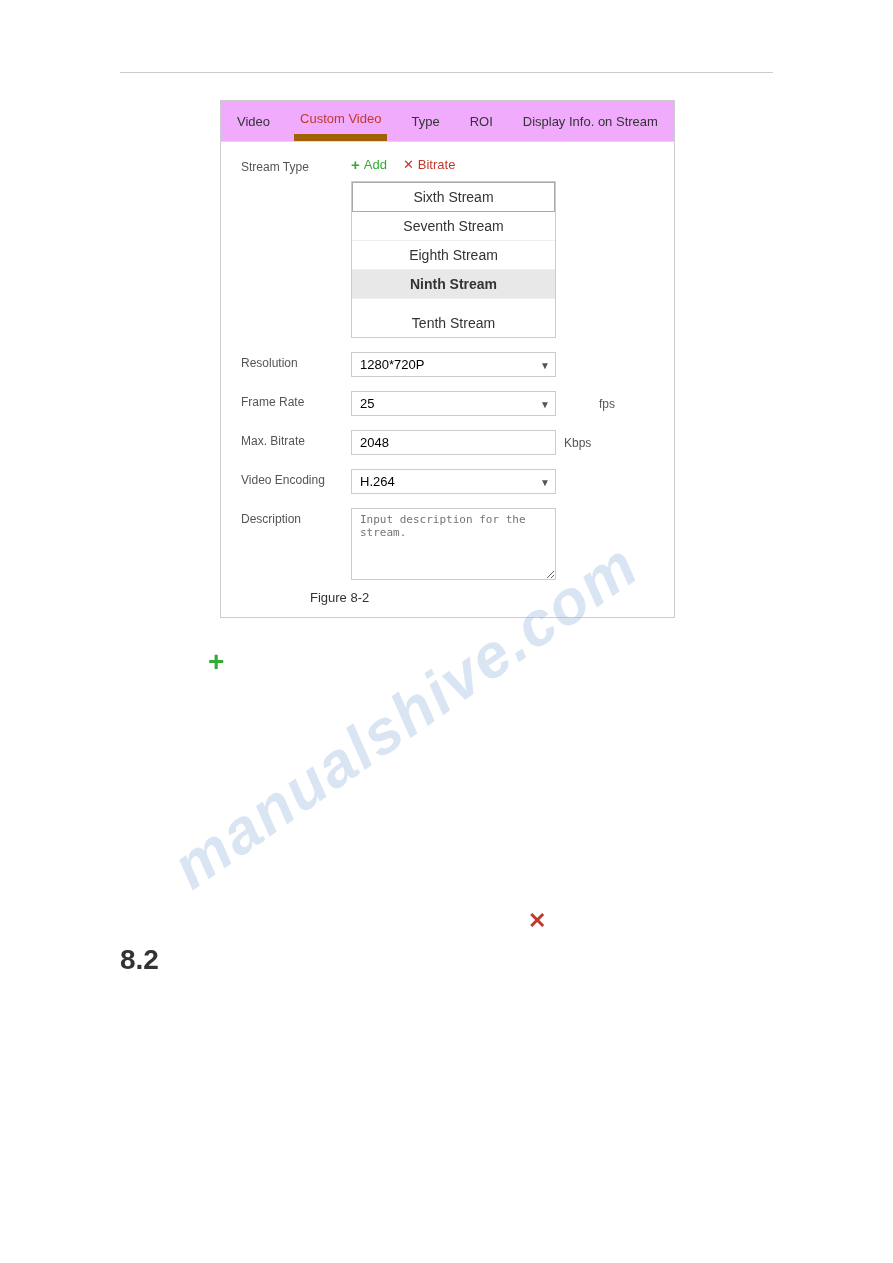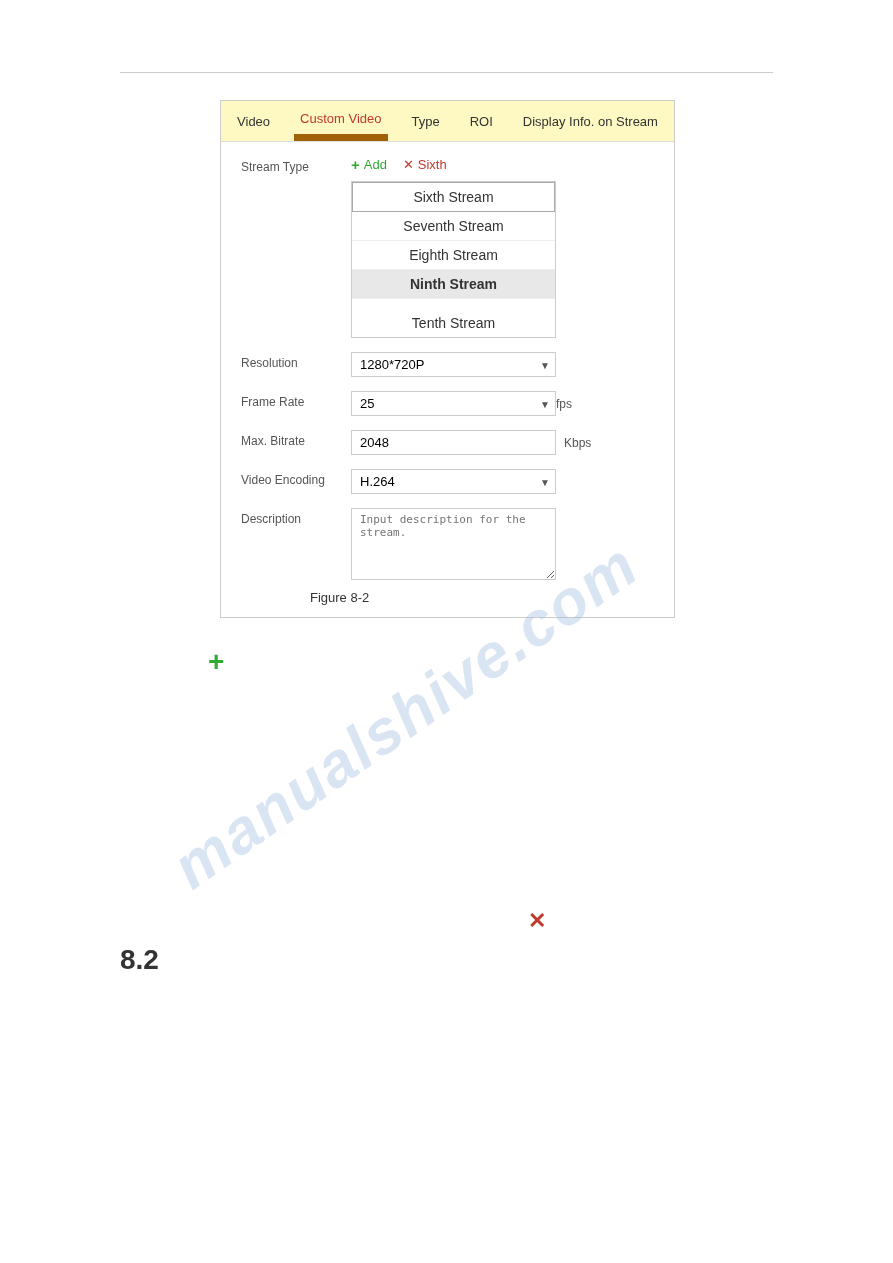--- a/index.html
+++ b/index.html
@@ -29,23 +29,22 @@
       width: 455px;
       border: 1px solid #ccc;
       background: #fff;
     }
 
     .tab-bar {
       display: flex;
       align-items: center;
       border-bottom: 1px solid #ddd;
       padding: 0 10px;
-      background: #fef9c3;
+      background: #f0abfc;
       gap: 18px;
-      justify-content: center;
     }
 
     .tab {
       padding: 10px 6px 8px;
       cursor: pointer;
       color: #333;
       font-size: 13px;
       border-bottom: 2px solid transparent;
       white-space: nowrap;
     }
@@ -170,20 +169,21 @@
     }
 
     .fps-row {
       display: flex;
       align-items: center;
     }
 
     .fps-unit {
       font-size: 12px;
       color: #555;
+      margin-left: 43px;
     }
 
     .text-input {
       width: 205px;
       padding: 4px 8px;
       border: 1px solid #ccc;
       font-size: 13px;
     }
 
     .kbps-row {
@@ -282,21 +282,21 @@
     <div class="form-row">
       <div class="form-label">Stream Type</div>
       <div class="form-control-area">
         <div class="stream-type-header">
           <button class="btn-add">
             <span class="plus-icon">+</span>
             <span>Add</span>
           </button>
           <button class="btn-delete">
             <span class="x-icon">✕</span>
-            <span>Sixth</span>
+            <span>Bitrate</span>
           </button>
         </div>
         <div class="stream-list">
           <div class="stream-item selected">Sixth Stream</div>
           <div class="stream-item">Seventh Stream</div>
           <div class="stream-item">Eighth Stream</div>
           <div class="stream-item" style="background:#e8e8e8;font-weight:bold;">Ninth Stream</div>
           <div class="stream-item">Tenth Stream</div>
         </div>
       </div>

